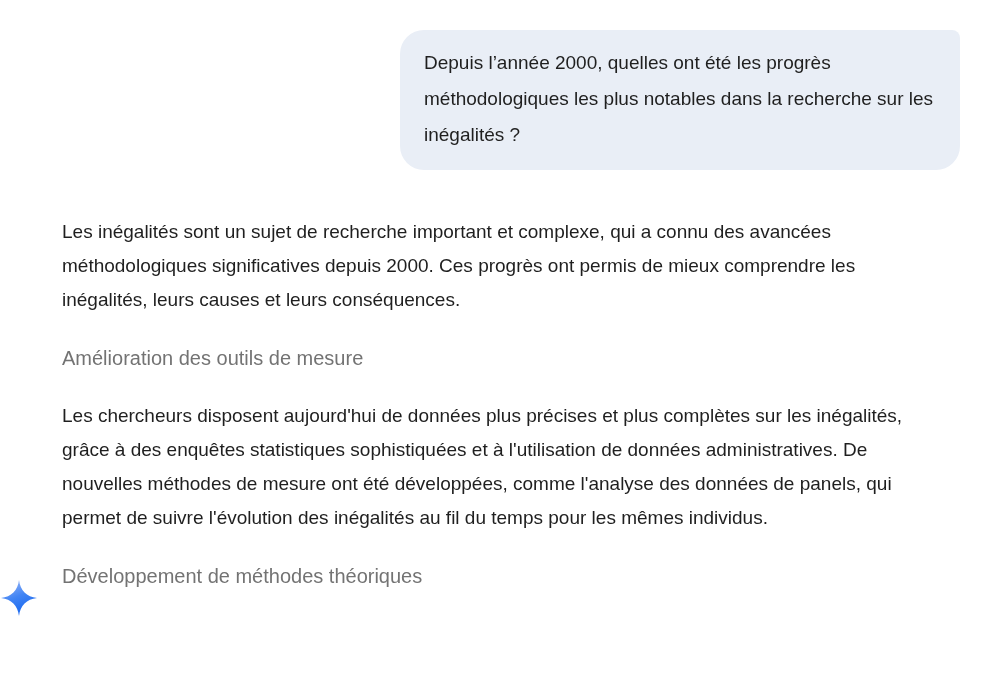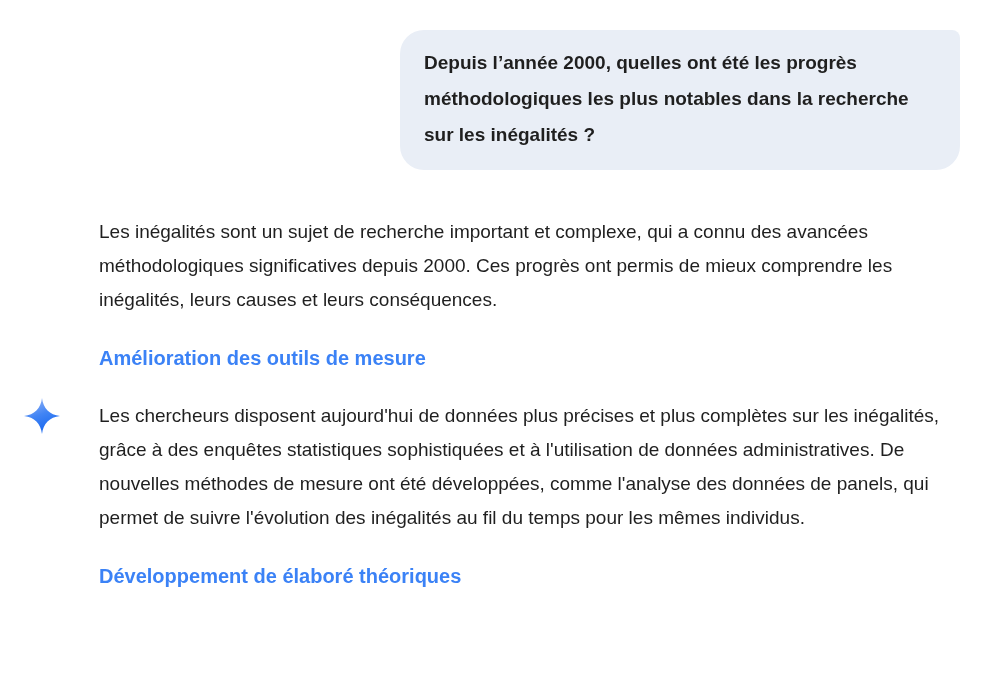--- a/index.html
+++ b/index.html
@@ -29,32 +29,31 @@
   }
 
   .user-bubble {
     max-width: 560px;
     background: #e9eef6;
     border-radius: 24px 8px 24px 24px;
     padding: 15px 24px 17px 24px;
     font-size: 19px;
     line-height: 36px;
     color: #1f1f1f;
-    font-weight: bold;
   }
 
   
   .assistant-row {
     position: absolute;
     top: 215px;
-    left: 24px;
+    left: 1px;
     width: 941px;
     display: flex;
-    align-items: center;
-    gap: 39px;
+    align-items: flex-end;
+    gap: 25px;
   }
 
   .sparkle {
     flex: 0 0 36px;
     width: 36px;
     height: 38px;
     margin-top: 0;
   }
 
   .response-content {
@@ -66,22 +65,22 @@
   .response-content p {
     font-size: 19px;
     line-height: 34px;
     color: #1f1f1f;
     margin: 0 0 28px 0;
   }
 
   .response-content h3 {
     font-size: 20px;
     line-height: 26px;
-    font-weight: 700;
-    color: #3b82f6;
+    font-weight: 400;
+    color: #737373;
     margin: 0 0 28px 0;
   }
 </style>
 </head>
 <body>
 
 <div class="screen">
 
   <div class="user-row">
     <div class="user-bubble">
@@ -104,19 +103,19 @@
       </svg>
     </div>
 
     <div class="response-content">
       <p>Les inégalités sont un sujet de recherche important et complexe, qui a connu des avancées méthodologiques significatives depuis 2000. Ces progrès ont permis de mieux comprendre les inégalités, leurs causes et leurs conséquences.</p>
 
       <h3>Amélioration des outils de mesure</h3>
 
       <p>Les chercheurs disposent aujourd'hui de données plus précises et plus complètes sur les inégalités, grâce à des enquêtes statistiques sophistiquées et à l'utilisation de données administratives. De nouvelles méthodes de mesure ont été développées, comme l'analyse des données de panels, qui permet de suivre l'évolution des inégalités au fil du temps pour les mêmes individus.</p>
 
-      <h3>Développement de élaboré théoriques</h3>
+      <h3>Développement de méthodes théoriques</h3>
 
     </div>
 
   </div>
 
 </div>
 
 </body></html>

